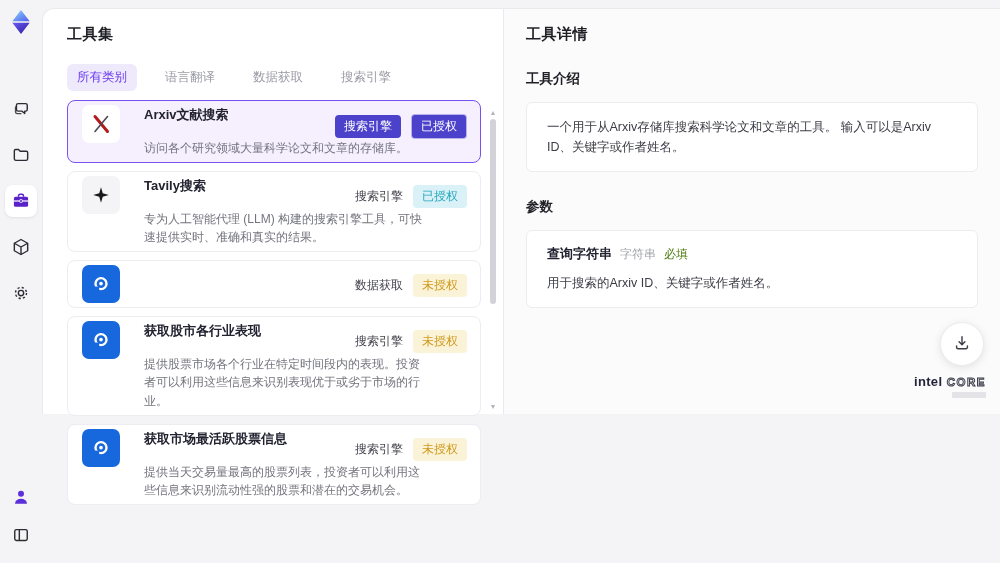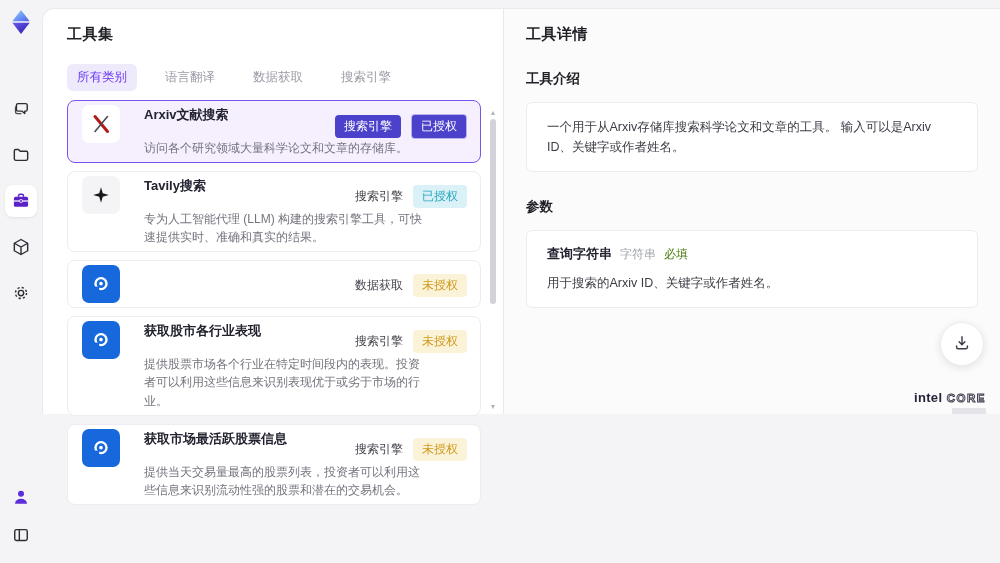--- a/index.html
+++ b/index.html
@@ -74,21 +74,21 @@
   .param-name { font-size:13px; font-weight:bold; color:#222230; }
   .param-type { font-size:12px; color:#9ca0a8; }
   .param-required { font-size:12px; color:#4d7c0f; }
   .param-desc { font-size:12.5px; color:#55555f; margin-top:10px; line-height:1.6; }
 
   
   .fab { position:absolute; right:16px; bottom:48px; width:44px; height:44px;
     border-radius:50%; background:#fff; border:1px solid #ececf0;
     box-shadow:0 2px 8px rgba(0,0,0,.10); cursor:pointer;
     display:flex; align-items:center; justify-content:center; }
-  .brand { position:absolute; right:14px; bottom:0; text-align:right; line-height:1; }
+  .brand { position:absolute; right:14px; bottom:16px; text-align:right; line-height:1; }
   .brand .intel { font-size:13px; font-weight:bold; color:#23233a; letter-spacing:.3px; }
   .brand .core { font-size:11.5px; font-weight:bold; letter-spacing:1.5px; color:#ffffff;
     -webkit-text-stroke:1px #3c3c4c; text-transform:uppercase; }
   .brand .sub { display:block; margin-top:3px; margin-left:auto; width:34px; height:6px;
     background:#e3e3e8; border-radius:1px; }
 </style>
 </head>
 <body>
 
 <div class="app">

